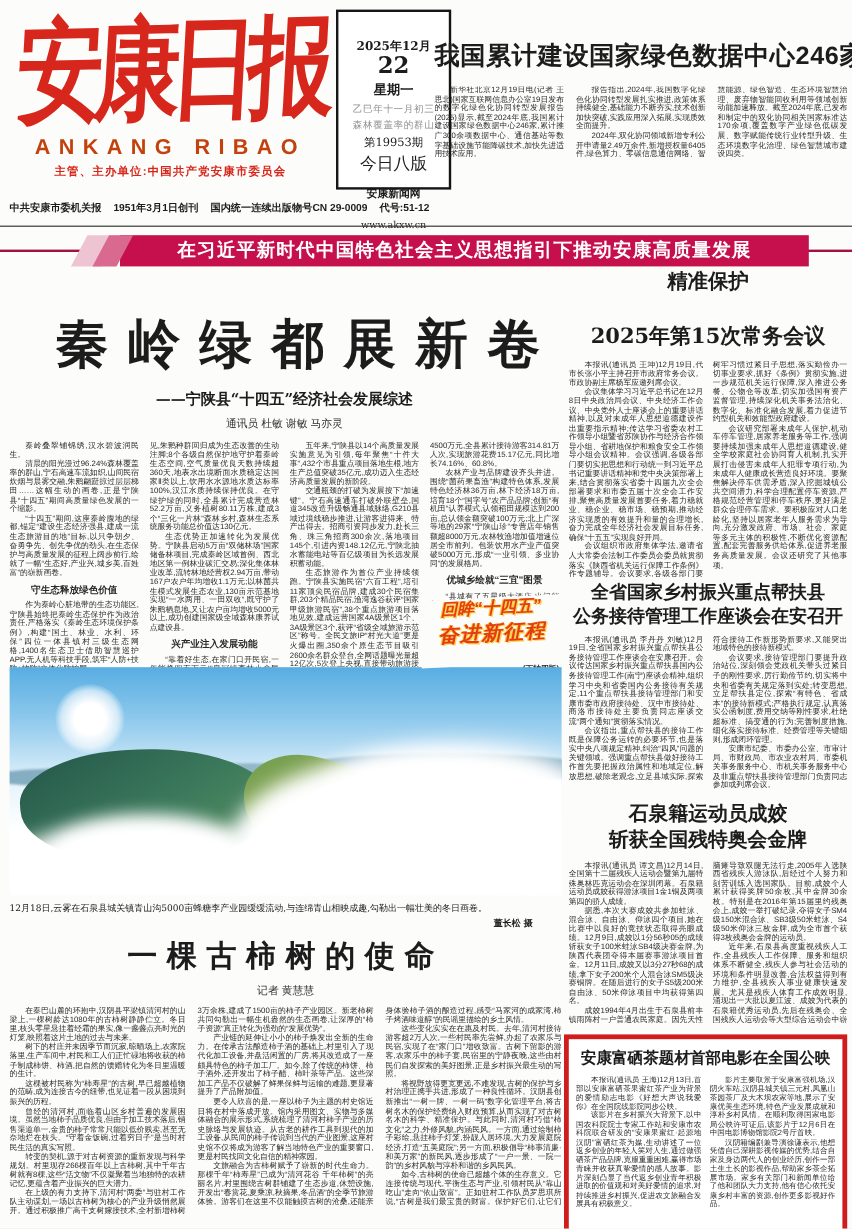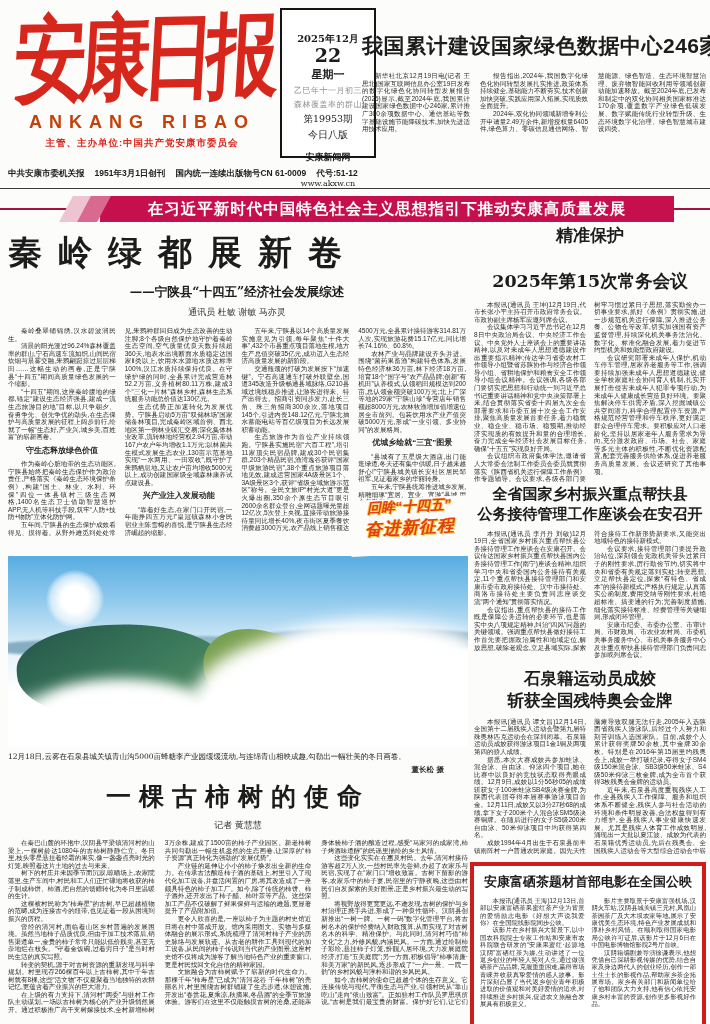--- a/index.html
+++ b/index.html
@@ -16,21 +16,21 @@
   .mast-footer{position:absolute;left:8px;top:168px;width:352px;display:flex;gap:10px;
                font-size:8.5px;font-weight:700;white-space:nowrap;}
   
   .datebox{position:absolute;left:280px;top:8px;width:96px;height:150px;border:2px solid #151515;
            background:#fff;text-align:center;font-family:"DejaVu Serif",serif;padding-top:22px;box-sizing:border-box;}
   .db-ym{font-size:10px;font-weight:700;}
   .db-day{font-size:19px;font-weight:700;line-height:1.05;}
   .db-week{font-size:11px;font-weight:700;margin-top:1px;}
   .db-lunar,.db-pub{font-size:8px;color:#8f8f8f;margin-top:3px;letter-spacing:.5px;}
   .db-issue{font-size:9.5px;margin-top:3px;}
-  .db-pages{font-size:10px;margin-top:2px;}
+  .db-pages{font-size:14px;margin-top:2px;}
   .db-site{font-size:9px;font-weight:700;margin-top:9px;}
   .db-url{font-size:8px;margin-top:15px;}
   
   .top-article{position:absolute;left:362px;top:32px;width:344px;}
   .top-article .hl{font-size:21px;font-weight:900;white-space:nowrap;letter-spacing:.5px;}
   .body{font-size:6.5px;line-height:1.17;text-align:justify;color:#2a2a2a;}
   .body p{margin:0;text-indent:2em;}
   .body p.sub{text-indent:0;text-align:center;font-weight:700;font-size:8px;margin:5px 0;}
   .body p.turn{text-indent:0;text-align:right;font-weight:700;}
   .top-article .body{margin-top:12px;column-count:3;column-gap:10px;height:92px;overflow:hidden;}
@@ -39,21 +39,21 @@
   .banner{position:absolute;left:0;top:196px;width:710px;height:26px;}
   .banner .line{position:absolute;left:0;right:0;top:12px;height:2px;background:#a40f44;}
   .banner-bar{position:absolute;left:100px;right:36px;top:0;bottom:0;background:#c5104d;color:#fff;
               font-weight:700;font-size:15.5px;line-height:26px;text-align:center;letter-spacing:1px;}
   .banner-bar:before{content:"";position:absolute;left:-34px;top:0;width:26px;height:26px;
               background:#eec3d2;transform:skewX(-28deg);}
   .banner-bar:after{content:"";position:absolute;left:-16px;top:0;width:20px;height:26px;
               background:#d9698f;transform:skewX(-28deg);}
   
   .qinling{position:absolute;left:8px;top:230px;width:458px;}
-  .qinling .hl{font-size:34px;font-weight:900;letter-spacing:16px;text-align:left;white-space:nowrap;}
+  .qinling .hl{font-size:44px;font-weight:900;letter-spacing:16px;text-align:right;white-space:nowrap;margin-top:28px;}
   .qinling .sub-hl{font-family:"DejaVu Serif",serif;font-weight:700;font-size:12.5px;text-align:center;margin-top:8px;}
   .qinling .byline{font-size:9px;text-align:center;margin-top:5px;color:#333;}
   .qinling .body{margin-top:8px;column-count:4;column-gap:9px;height:244px;overflow:hidden;}
   
   .graphic{position:absolute;left:350px;top:498px;width:120px;height:56px;background:#fcfcfa;
            text-align:center;transform:rotate(-3deg);z-index:3;}
   .graphic .g1{font-size:14px;font-weight:900;font-style:italic;color:#e23d14;
                text-shadow:1px 1px 0 #ffd44d,-1px 0 0 #ffbf33;}
   .graphic .g2{font-size:17px;font-weight:900;font-style:italic;color:#e23d14;
                text-shadow:1px 1px 0 #ffd44d,-1px 0 0 #ffbf33;letter-spacing:1px;}
@@ -111,21 +111,21 @@
 
   <div class="masthead">
     <div class="mast-title">安康日报</div>
     <div class="mast-pinyin">ANKANG RIBAO</div>
     <div class="mast-org">主管、主办单位:中国共产党安康市委员会</div>
   </div>
 
   <div class="mast-footer">
     <span>中共安康市委机关报</span>
     <span>1951年3月1日创刊</span>
-    <span>国内统一连续出版物号CN 61-0009</span>
+    <span>国内统一连续出版物号CN 29-0009</span>
     <span>代号:51-12</span>
   </div>
 
   <div class="datebox">
     <div class="db-ym">2025年12月</div>
     <div class="db-day">22</div>
     <div class="db-week">星期一</div>
     <div class="db-lunar">乙巳年十一月初三</div>
     <div class="db-pub">森林覆盖率的群山</div>
     <div class="db-issue">第19953期</div>

